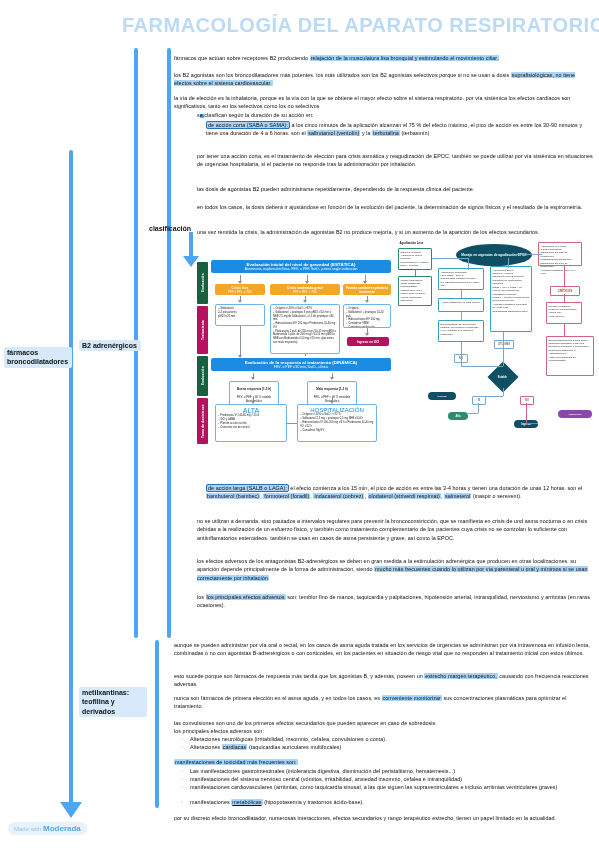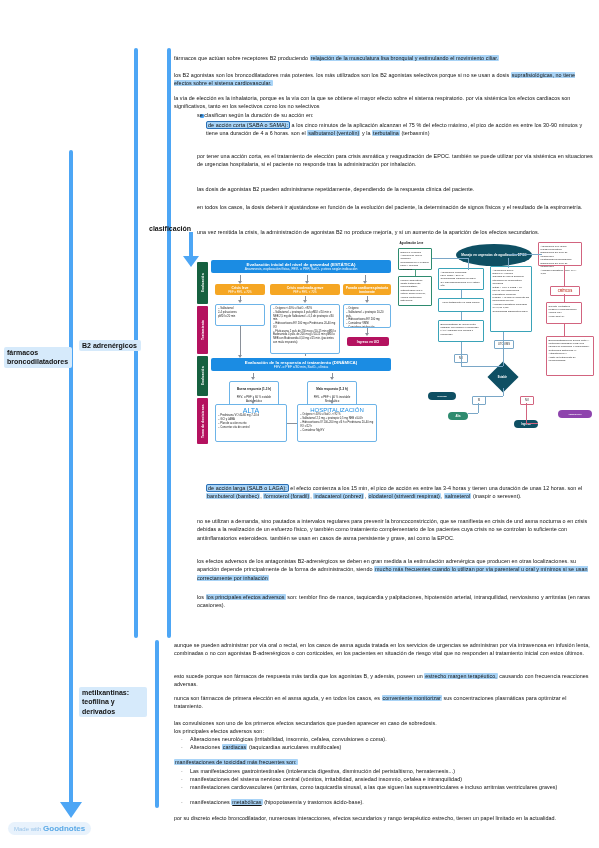--- a/index.html
+++ b/index.html
@@ -160,20 +160,21 @@
     position:absolute;left:8px;top:822px;font-size:6px;color:#9bc4e8;
     background:#e8f2fc;padding:2px 6px;border-radius:8px;
   }
   .wm b{color:#5aa9e6;font-size:8px;font-weight:600;}
 </style>
 </head>
 <body>
 
 <div class="page">
 
+  <div class="title">FARMACOLOGÍA DEL APARATO RESPIRATORIO</div>
 
   <div class="rail r1"></div>
   <div class="rail r2"></div>
   <div class="rail r3"></div>
   <div class="rail r4"></div>
   <div class="arrowdown a1"></div>
 
   <div class="nodelabel nl-farmacos" style="white-space:pre-line;">fármacos
 broncodilatadores</div>
   <div class="nodelabel nl-b2">B2 adrenérgicos</div>
@@ -432,16 +433,16 @@
   <div class="txt" style="left:190px;top:783px;width:400px;">manifestaciones cardiovasculares (arritmias, como taquicardia sinusal, a las que siguen las supraventriculares e incluso arritmias ventriculares graves)</div>
   <div class="dash" style="left:181px;top:799px;">·</div>
   <div class="txt" style="left:190px;top:798px;width:400px;">
     <span>manifestaciones </span><span class="hl ul">metabólicas</span><span> (hipopotasemia y trastornos ácido-base).</span>
   </div>
 
   <div class="txt" style="top:814px;">por su discreto efecto broncodilatador, numerosas interacciones, efectos secundarios y rango terapéutico estrecho, tienen un papel limitado en la actualidad.</div>
 
   <div class="wm">
     <span>Made with</span>
-    <b>Goodnotes</b>
+    <b>Moderada</b>
   </div>
 
 </div>
 
 </body></html>

